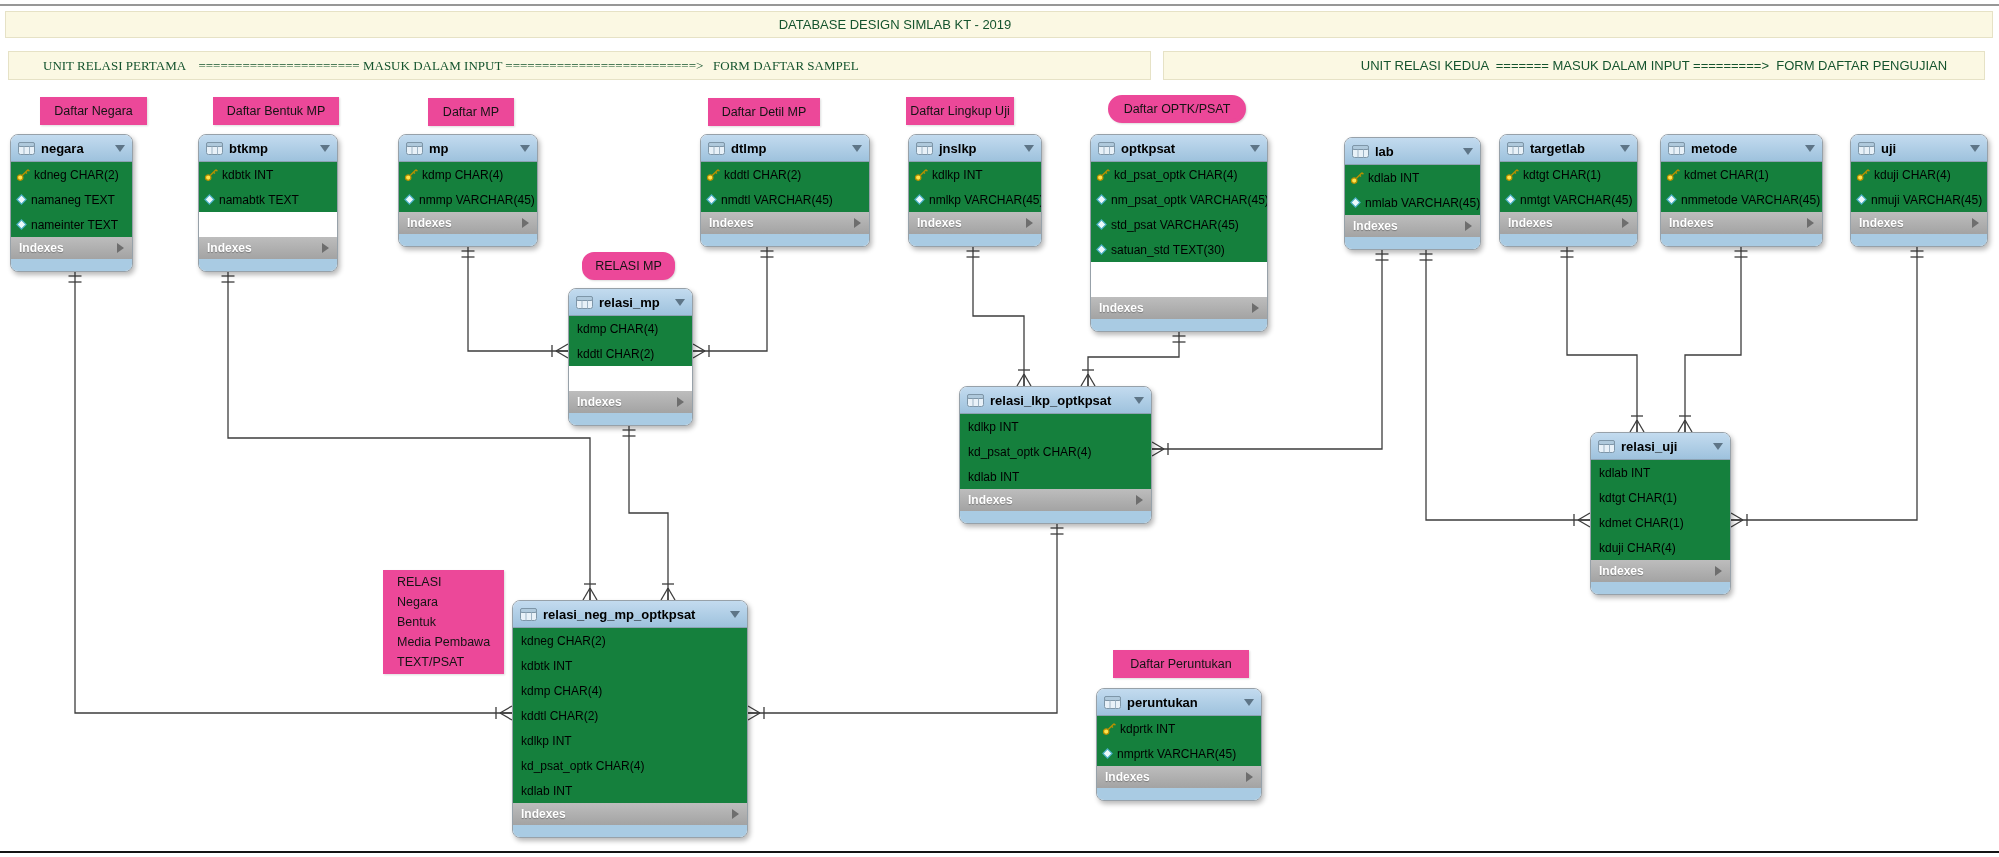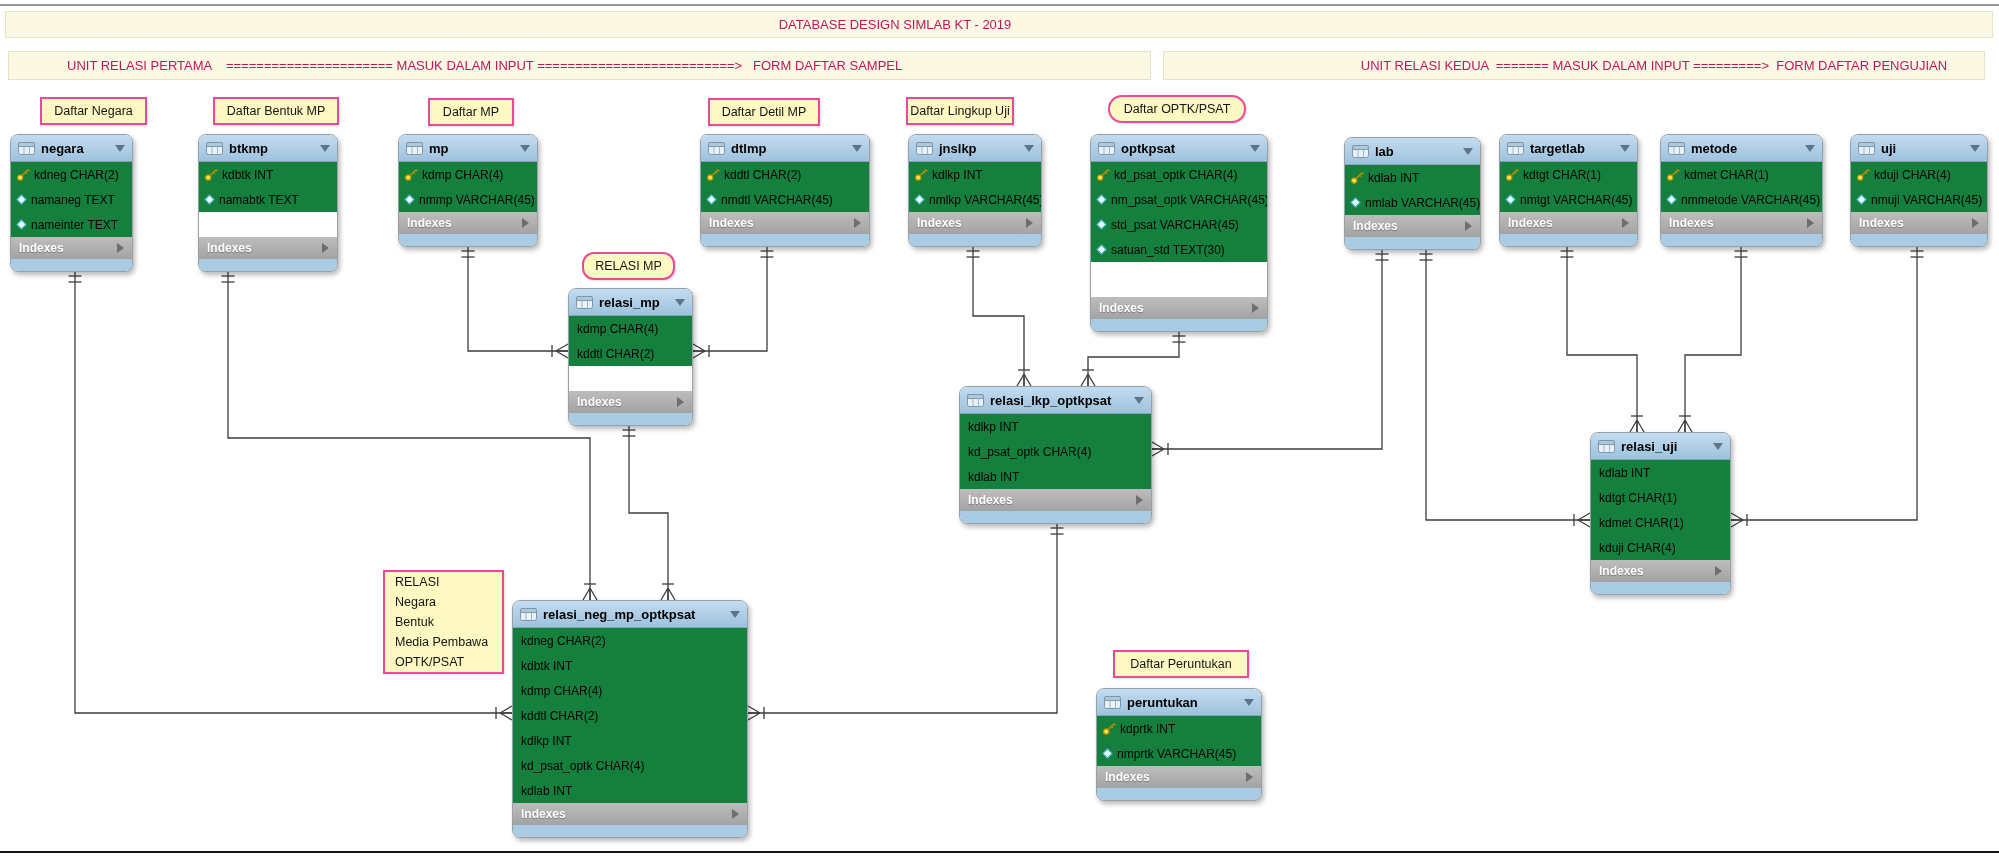--- a/index.html
+++ b/index.html
@@ -1,25 +1,25 @@
 <!DOCTYPE html>
 <html><head>
 <meta charset="utf-8">
 <style>
   html,body{margin:0;padding:0;background:#fff;}
   #canvas{position:relative;width:1999px;height:857px;background:#ffffff;overflow:hidden;
           font-family:"Liberation Sans","DejaVu Sans",sans-serif;}
   .hairline-top{position:absolute;left:0;top:4px;width:100%;height:2px;background:#979797;}
   .hairline-bottom{position:absolute;left:0;top:851px;width:100%;height:2px;background:#141414;}
   .band{position:absolute;background:#FBF8E3;border:1px solid #E6E2C6;display:flex;align-items:center;
-        font-size:13px;color:#be185d;white-space:pre;box-sizing:border-box;}
+        font-size:13px;color:#14532d;white-space:pre;box-sizing:border-box;}
   .band-title{left:5px;top:11px;width:1988px;height:27px;justify-content:center;padding-right:208px;}
-  .band-left{left:8px;top:51px;width:1143px;height:29px;padding-left:58px;}
+  .band-left{left:8px;top:51px;width:1143px;height:29px;padding-left:34px;font-family:Liberation Serif, serif;}
   .band-right{left:1163px;top:51px;width:822px;height:29px;justify-content:center;padding-left:160px;}
-  .note{position:absolute;background:#fef9c3;border:2px solid #ec4899;box-shadow:1px 1px 2px rgba(0,0,0,.14);
+  .note{position:absolute;background:#ec4899;border:4px solid #ec4899;box-shadow:1px 1px 2px rgba(0,0,0,.14);
         font-size:12.5px;color:#141414;display:flex;align-items:center;justify-content:center;
         padding:0 6px;box-sizing:border-box;white-space:nowrap;}
   .note.multi{flex-direction:column;align-items:flex-start;justify-content:center;line-height:1.6;
         padding:6px 10px;white-space:nowrap;}
   .tbl{position:absolute;background:#fff;border:1px solid #97A1A9;border-radius:8px;overflow:hidden;
        box-shadow:2px 3px 5px rgba(0,0,0,.28);box-sizing:border-box;}
   .tbl-h{height:26px;display:flex;align-items:center;gap:6px;padding:0 7px;
          background:linear-gradient(#C3DBEF,#9EC2DD);border-bottom:1px solid #8CA2B3;}
   .tname{font-weight:bold;font-size:13px;color:#000;}
   .tcaret{margin-left:auto;width:0;height:0;border-left:5px solid transparent;
@@ -192,21 +192,21 @@
       <div>RELASI MP</div>
     </div>
     <div class="note" style="left: 1113px; top: 650px; width: 136px; height: 28px;">
       <div>Daftar Peruntukan</div>
     </div>
     <div class="note multi" style="left: 383px; top: 570px; width: 121px; height: 104px;">
       <div>RELASI</div>
       <div>Negara</div>
       <div>Bentuk</div>
       <div>Media Pembawa</div>
-      <div>OPTK/PSAT</div>
+      <div>TEXT/PSAT</div>
     </div>
     <div class="tbl" style="left: 10px; top: 134px; width: 123px;">
       <div class="tbl-h">
         <span class="icn">
           <svg width="17" height="13" viewBox="0 0 17 13">
             <rect x="0.5" y="0.5" width="16" height="12" rx="2" fill="#E8F1F8" stroke="#7E96A8"></rect>
             <rect x="0.5" y="0.5" width="16" height="4" rx="1.5" fill="#AFC9DC" stroke="#7E96A8"></rect>
             <line x1="6" y1="4.5" x2="6" y2="12.5" stroke="#9FB5C6"></line>
             <line x1="11.5" y1="4.5" x2="11.5" y2="12.5" stroke="#9FB5C6"></line>
           </svg>

